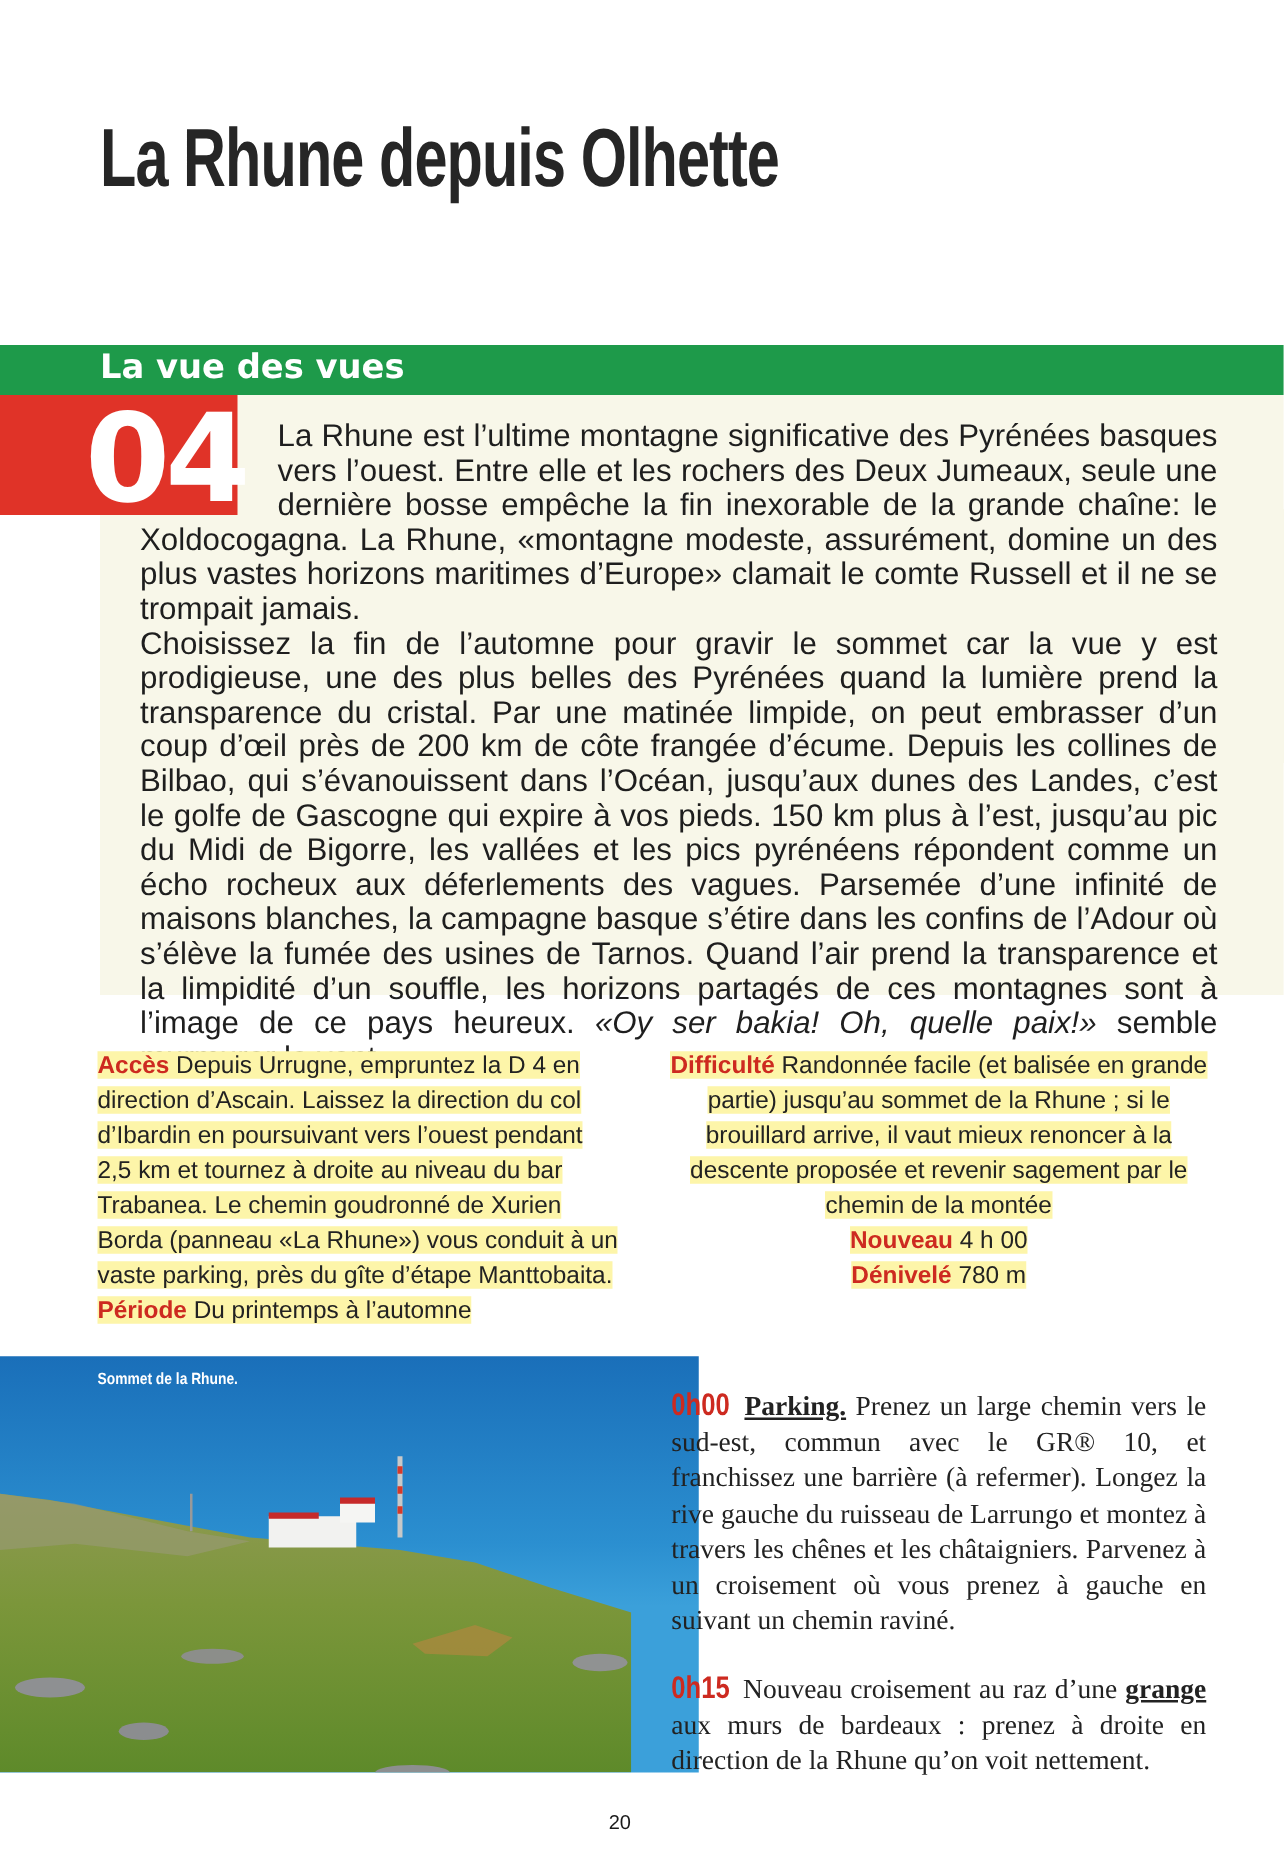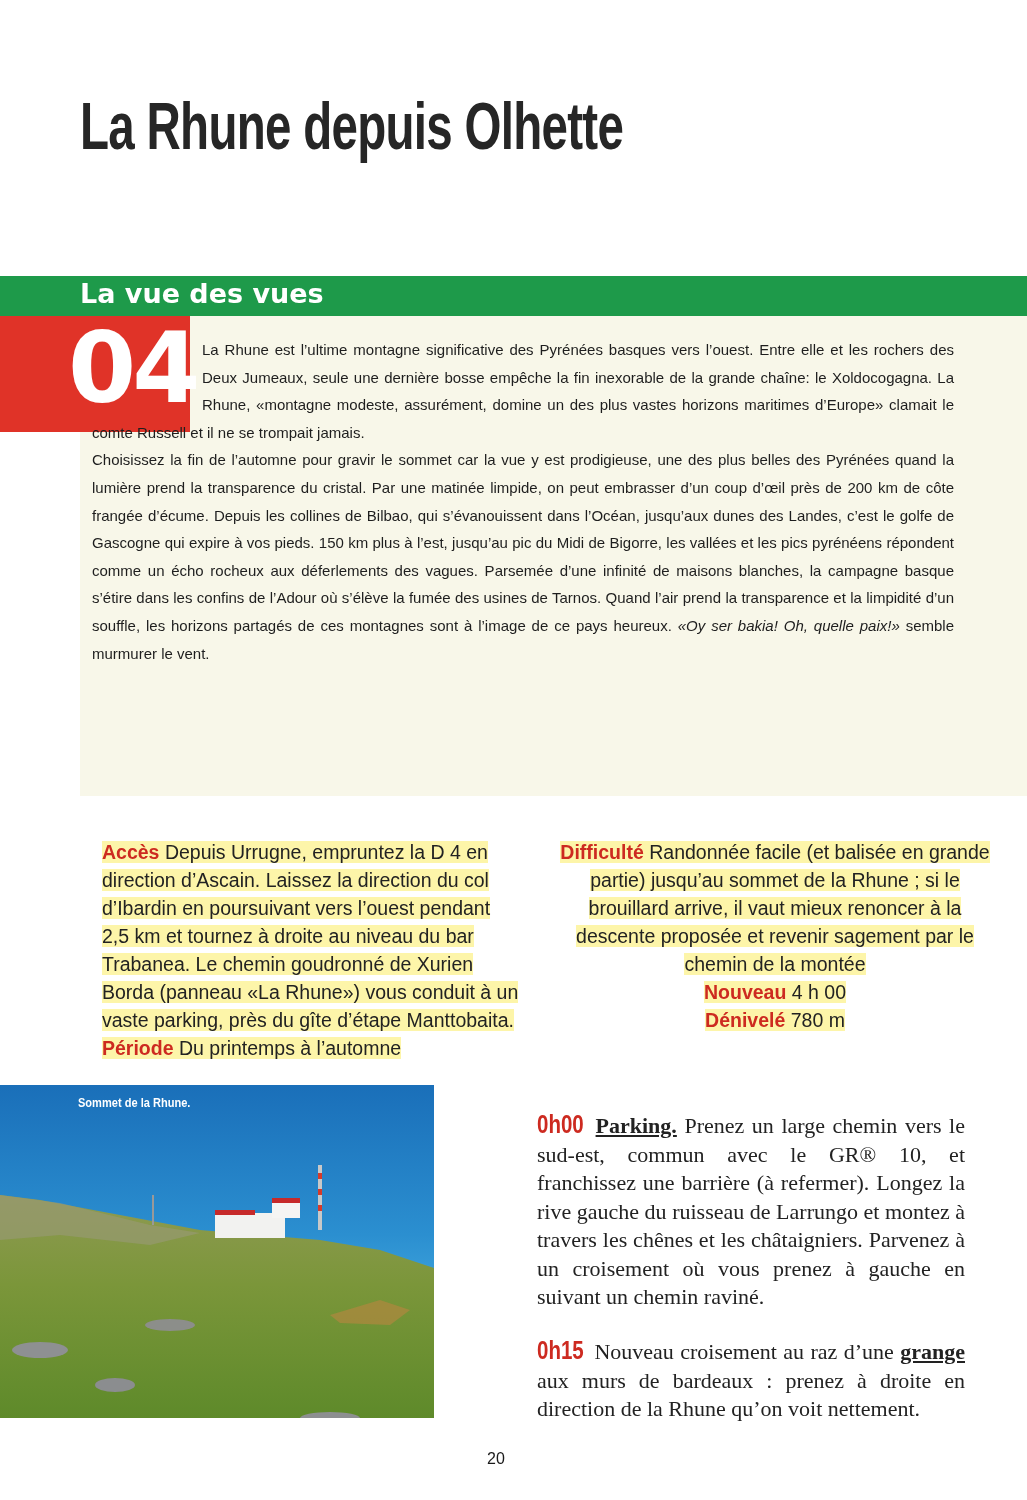--- a/index.html
+++ b/index.html
@@ -14,45 +14,45 @@
     transform: scaleX(0.72); transform-origin: left top; white-space: nowrap;
   }
   .green-bar {
     position: absolute; left: 0; top: 276px; width: 1027px; height: 40px; background: #1e9a4a;
   }
   .green-bar .sub {
     position: absolute; left: 80px; top: 2px; color: #ffffff; font-weight: bold;
     font-family: "DejaVu Sans", sans-serif; font-size: 27px; letter-spacing: 0px;
   }
   .red-block {
-    position: absolute; left: 0; top: 316px; width: 190px; height: 116px; background: #e03328;
+    position: absolute; left: 0; top: 316px; width: 190px; height: 96px; background: #e03328;
   }
   .red-block .num {
     position: absolute; left: 68px; top: 2px; font-family: "DejaVu Sans", sans-serif;
     font-weight: bold; color: #ffffff; font-size: 98px; line-height: 100px; letter-spacing: -4px;
   }
   .cream {
     position: absolute; left: 80px; top: 316px; width: 947px; height: 480px; background: #f8f7e9;
   }
   .intro {
-    position: absolute; left: 92px; top: 336px; width: 862px;
-    font-size: 15px; line-height: 27.6px; text-align: justify; color: #1e1e1e;
+    position: absolute; left: 112px; top: 336px; width: 862px;
+    font-size: 25px; line-height: 27.6px; text-align: justify; color: #1e1e1e;
   }
   .intro .drop-space { float: left; width: 110px; height: 80px; }
   .intro p { margin: 0; }
   .info {
     position: absolute; top: 838px; font-family: "Liberation Sans", sans-serif;
-    font-size: 19.5px; line-height: 28px; color: #222; margin-left: 24px;
+    font-size: 19.5px; line-height: 28px; color: #222;
   }
   .info.left { left: 78px; width: 420px; }
   .info.right { left: 536px; width: 430px; text-align: center; }
   .hl { background: #fdf5a9; box-decoration-break: clone; -webkit-box-decoration-break: clone; }
   .lbl { color: #cd2a20; font-weight: bold; }
   .photo {
-    position: absolute; left: 0; top: 1085px; width: 434px; height: 333px; overflow: hidden;
+    position: absolute; left: 0; top: 1085px; width: 559px; height: 333px; overflow: hidden;
     background: linear-gradient(180deg, #1a6fb9 0%, #2b8fd0 45%, #3ba0da 60%);
   }
   .photo .caption {
     position: absolute; left: 78px; top: 10px; color: #ffffff; font-weight: bold;
     font-size: 13px; transform: scaleX(0.85); transform-origin: left top;
   }
   .photo svg { position: absolute; left: 0; top: 0; }
   .step {
     position: absolute; left: 537px; width: 428px;
     font-family: "Liberation Serif", serif; font-size: 22px; line-height: 28.5px;

